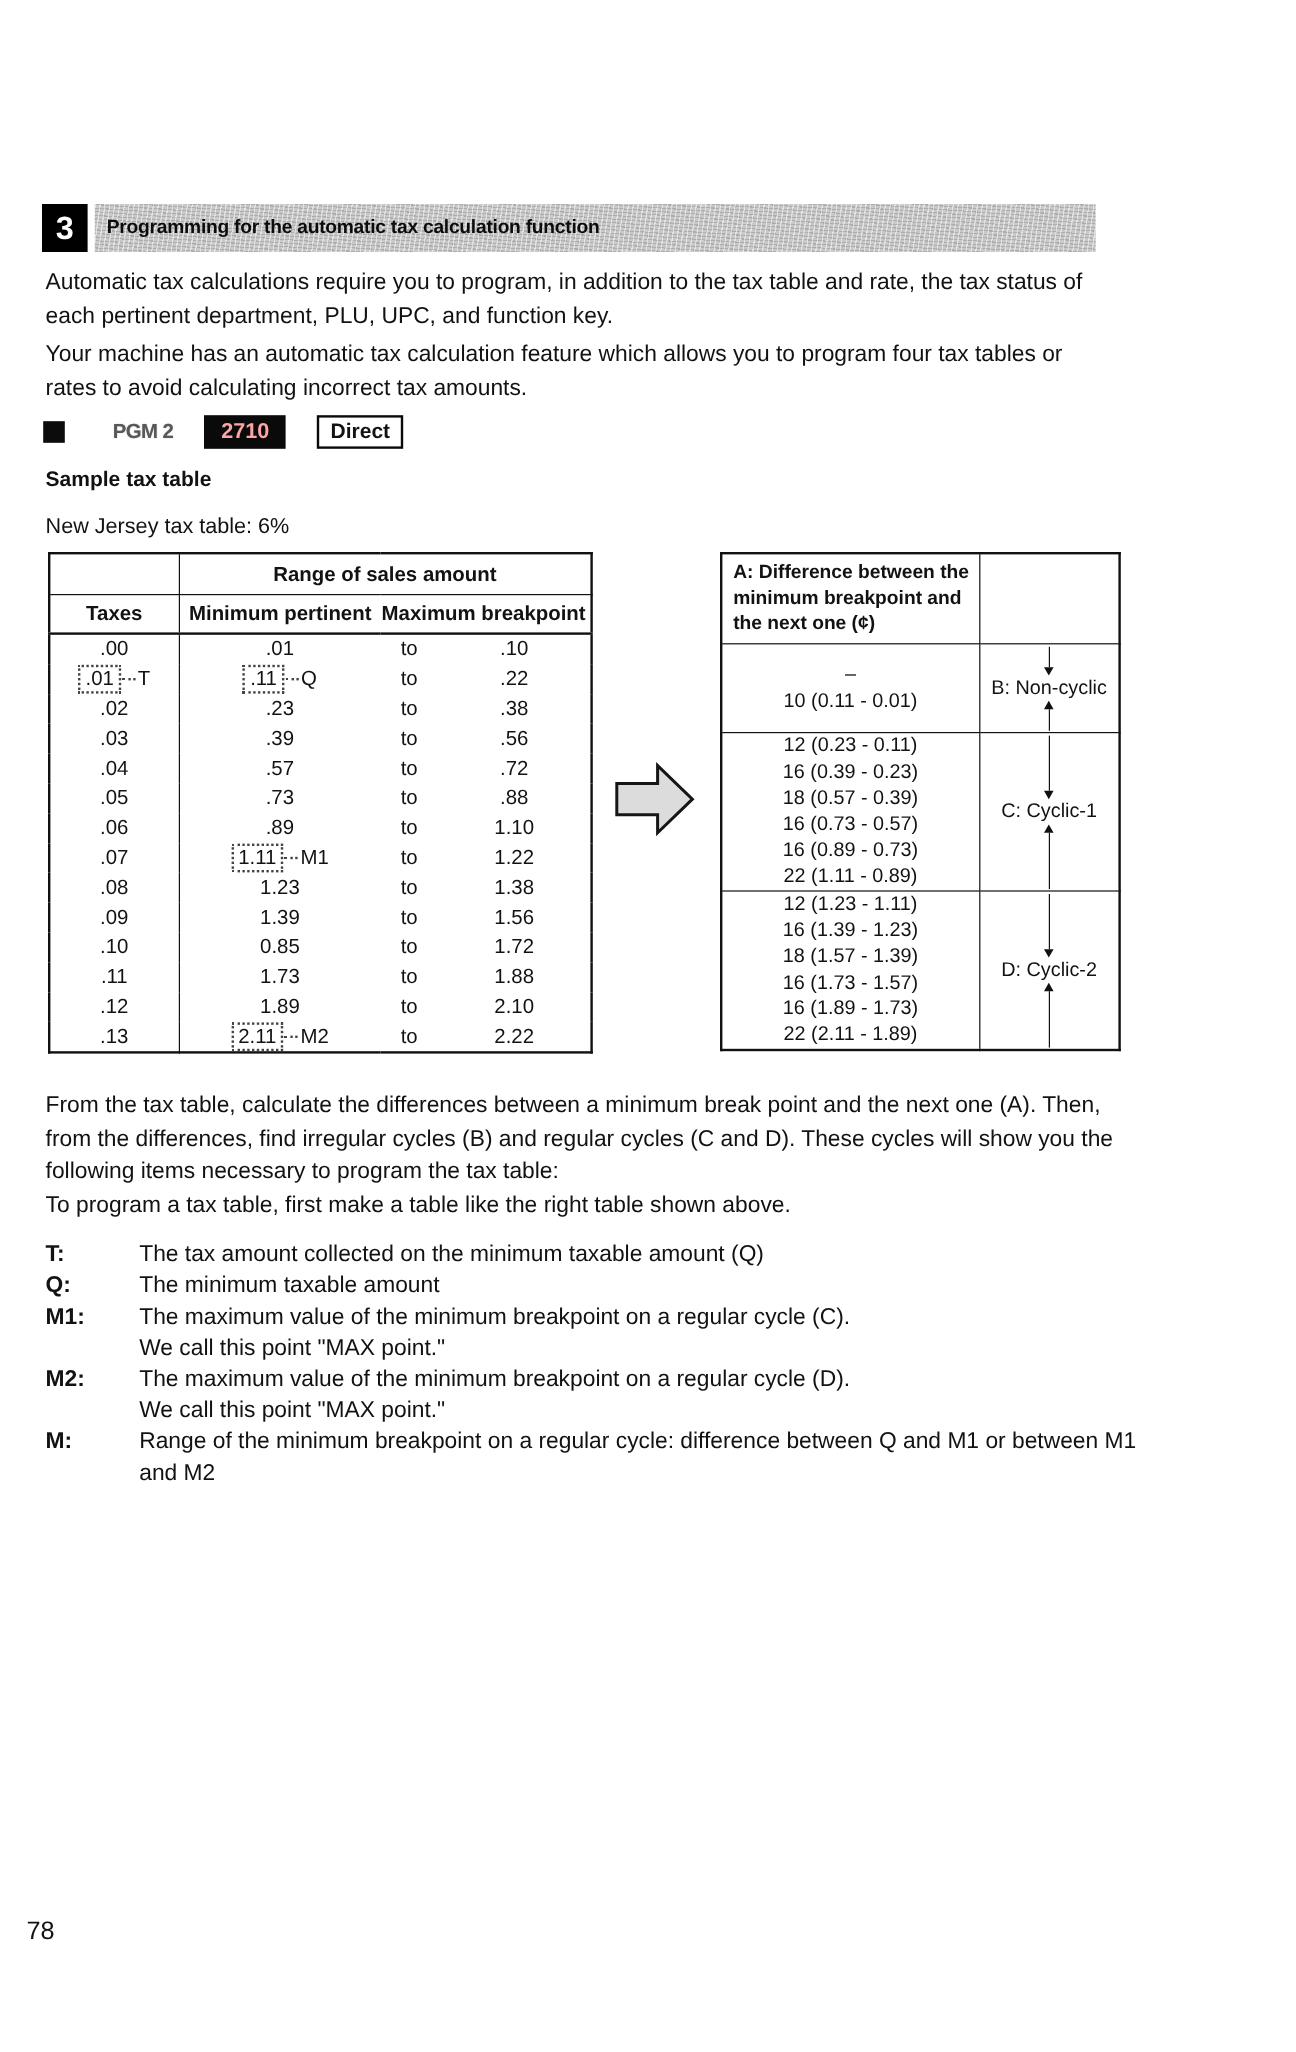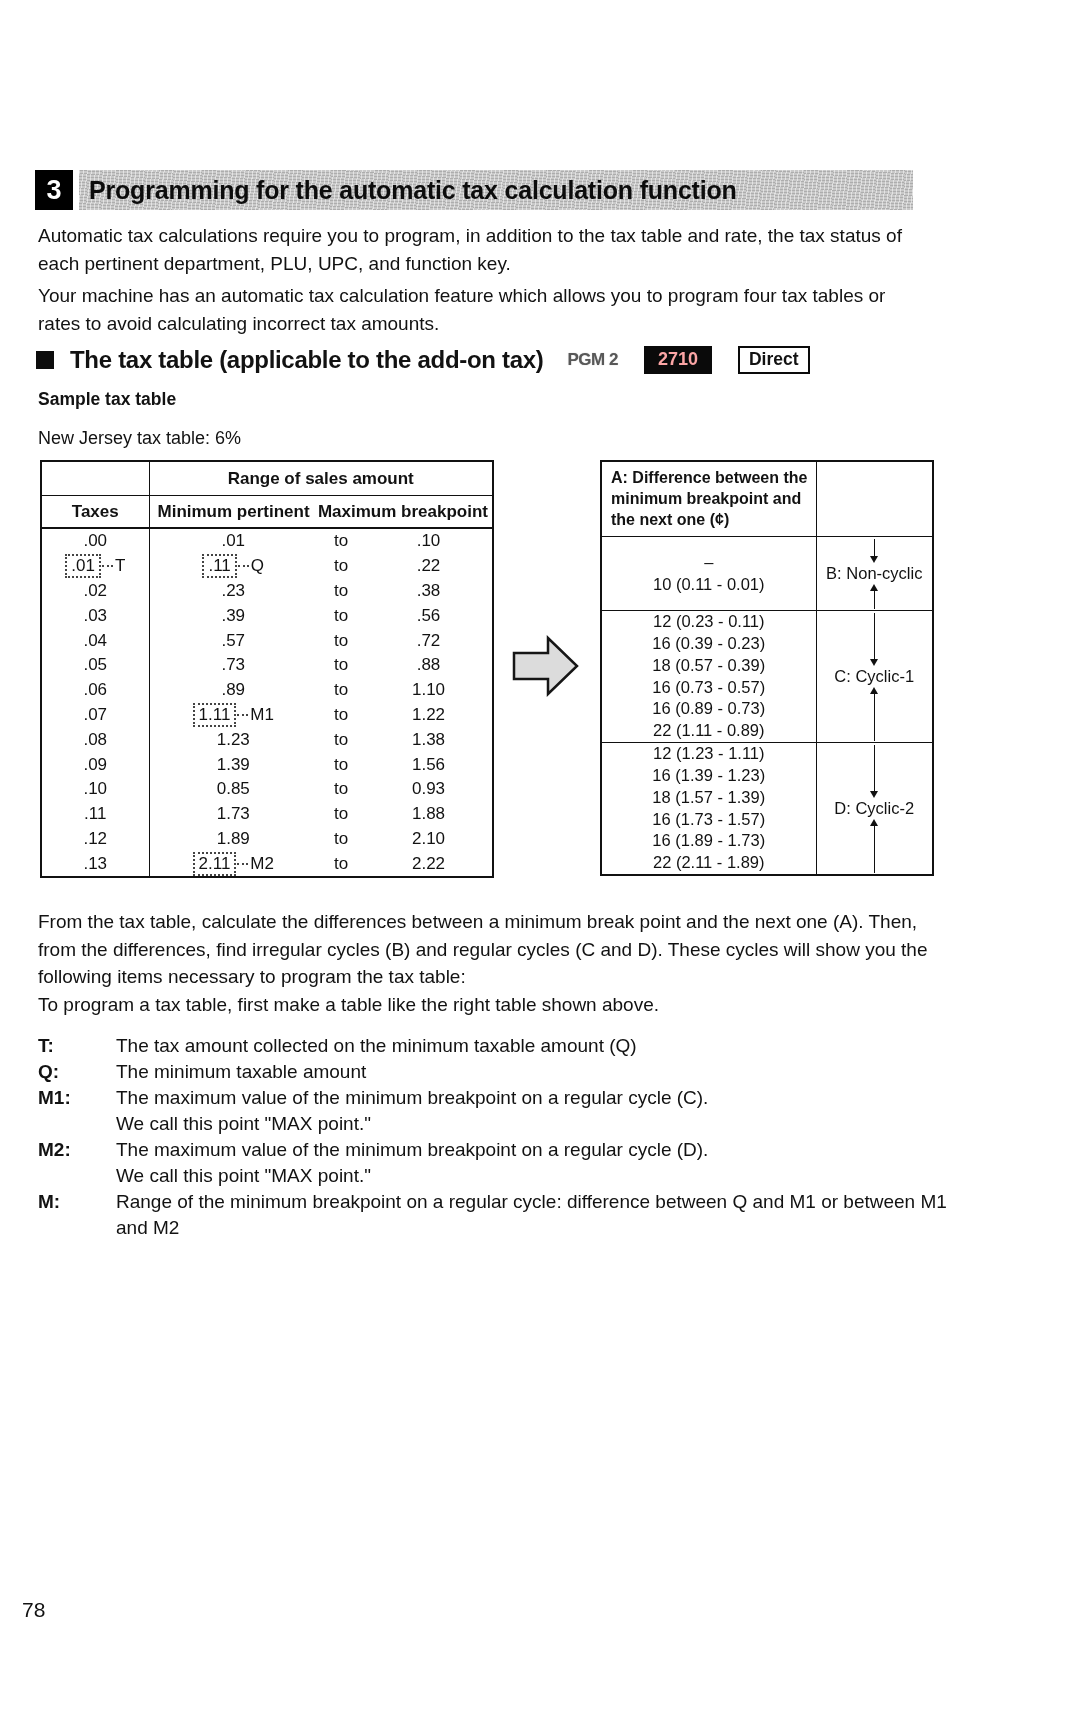--- a/index.html
+++ b/index.html
@@ -8,21 +8,21 @@
 
   
   .section-bar{position:absolute;left:35px;top:168px;width:878px;height:44px;display:flex;align-items:center;}
   .section-num{width:38px;height:40px;background:#000;color:#fff;font-weight:bold;font-size:27px;
                display:flex;align-items:center;justify-content:center;flex:0 0 auto;}
   .section-title-bg{flex:1;height:40px;margin-left:6px;display:flex;align-items:center;padding-left:10px;
         background:
           repeating-linear-gradient(98deg, rgba(255,255,255,.5) 0 1px, rgba(0,0,0,0) 1px 4px),
           repeating-linear-gradient(4deg, rgba(90,90,90,.25) 0 1px, rgba(0,0,0,0) 1px 3px),
           #c9c9c9;}
-  .section-title-bg .t{font-size:25px;font-weight:800;letter-spacing:-0.2px;color:#0c0c0c;}
+  .section-title-bg .t{font-size:16px;font-weight:800;letter-spacing:-0.2px;color:#0c0c0c;}
 
   
   .intro{position:absolute;left:38px;top:222px;width:884px;font-size:19px;line-height:28px;}
   .intro p{margin:0 0 4px 0;}
 
   
   .subhead{position:absolute;left:36px;top:346px;display:flex;align-items:center;}
   .blk-square{width:18px;height:18px;background:#0c0c0c;margin-right:16px;flex:0 0 auto;}
   .subhead .title{font-size:24px;font-weight:800;letter-spacing:-0.3px;}
   .mode-key{margin-left:24px;font-size:17px;font-weight:800;color:#585858;letter-spacing:-0.5px;
@@ -96,21 +96,20 @@
     </div>
   </div>
 
   <div class="intro">
     <p>Automatic tax calculations require you to program, in addition to the tax table and rate, the tax status of each pertinent department, PLU, UPC, and function key.</p>
     <p>Your machine has an automatic tax calculation feature which allows you to program four tax tables or rates to avoid calculating incorrect tax amounts.</p>
   </div>
 
   <div class="subhead">
     <span class="blk-square"></span>
-    <span class="title">The tax table (applicable to the add-on tax)</span>
     <span class="mode-key">PGM 2</span>
     <span class="job-code">2710</span>
     <span class="method-box">Direct</span>
   </div>
 
   <div class="sample-label">Sample tax table</div>
   <div class="caption">New Jersey tax table: 6%</div>
 
   <table class="tax-table">
     <colgroup>
@@ -204,21 +203,21 @@
         <tr>
           <td class="first">.09</td>
           <td>1.39</td>
           <td>to</td>
           <td>1.56</td>
         </tr>
         <tr>
           <td class="first">.10</td>
           <td>0.85</td>
           <td>to</td>
-          <td>0.93</td>
+          <td>1.72</td>
         </tr>
         <tr>
           <td class="first">.11</td>
           <td>1.73</td>
           <td>to</td>
           <td>1.88</td>
         </tr>
         <tr>
           <td class="first">.12</td>
           <td>1.89</td>

